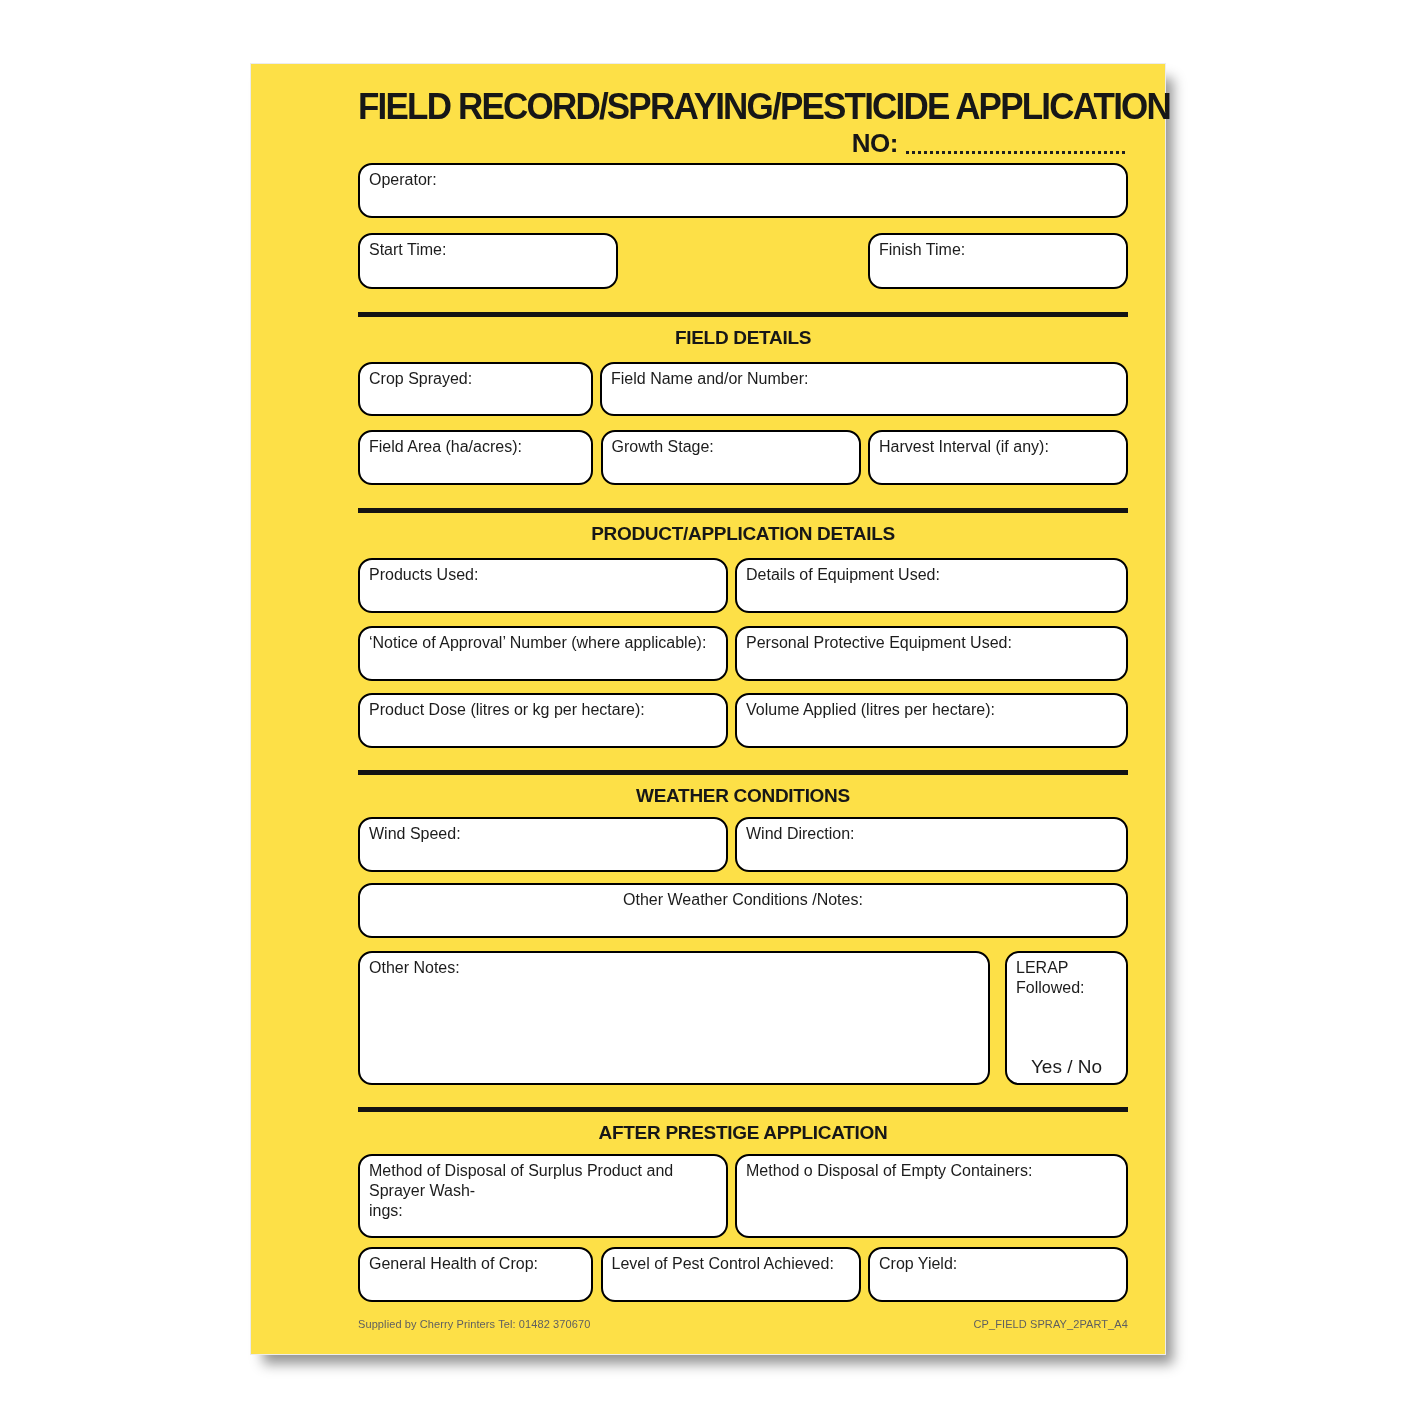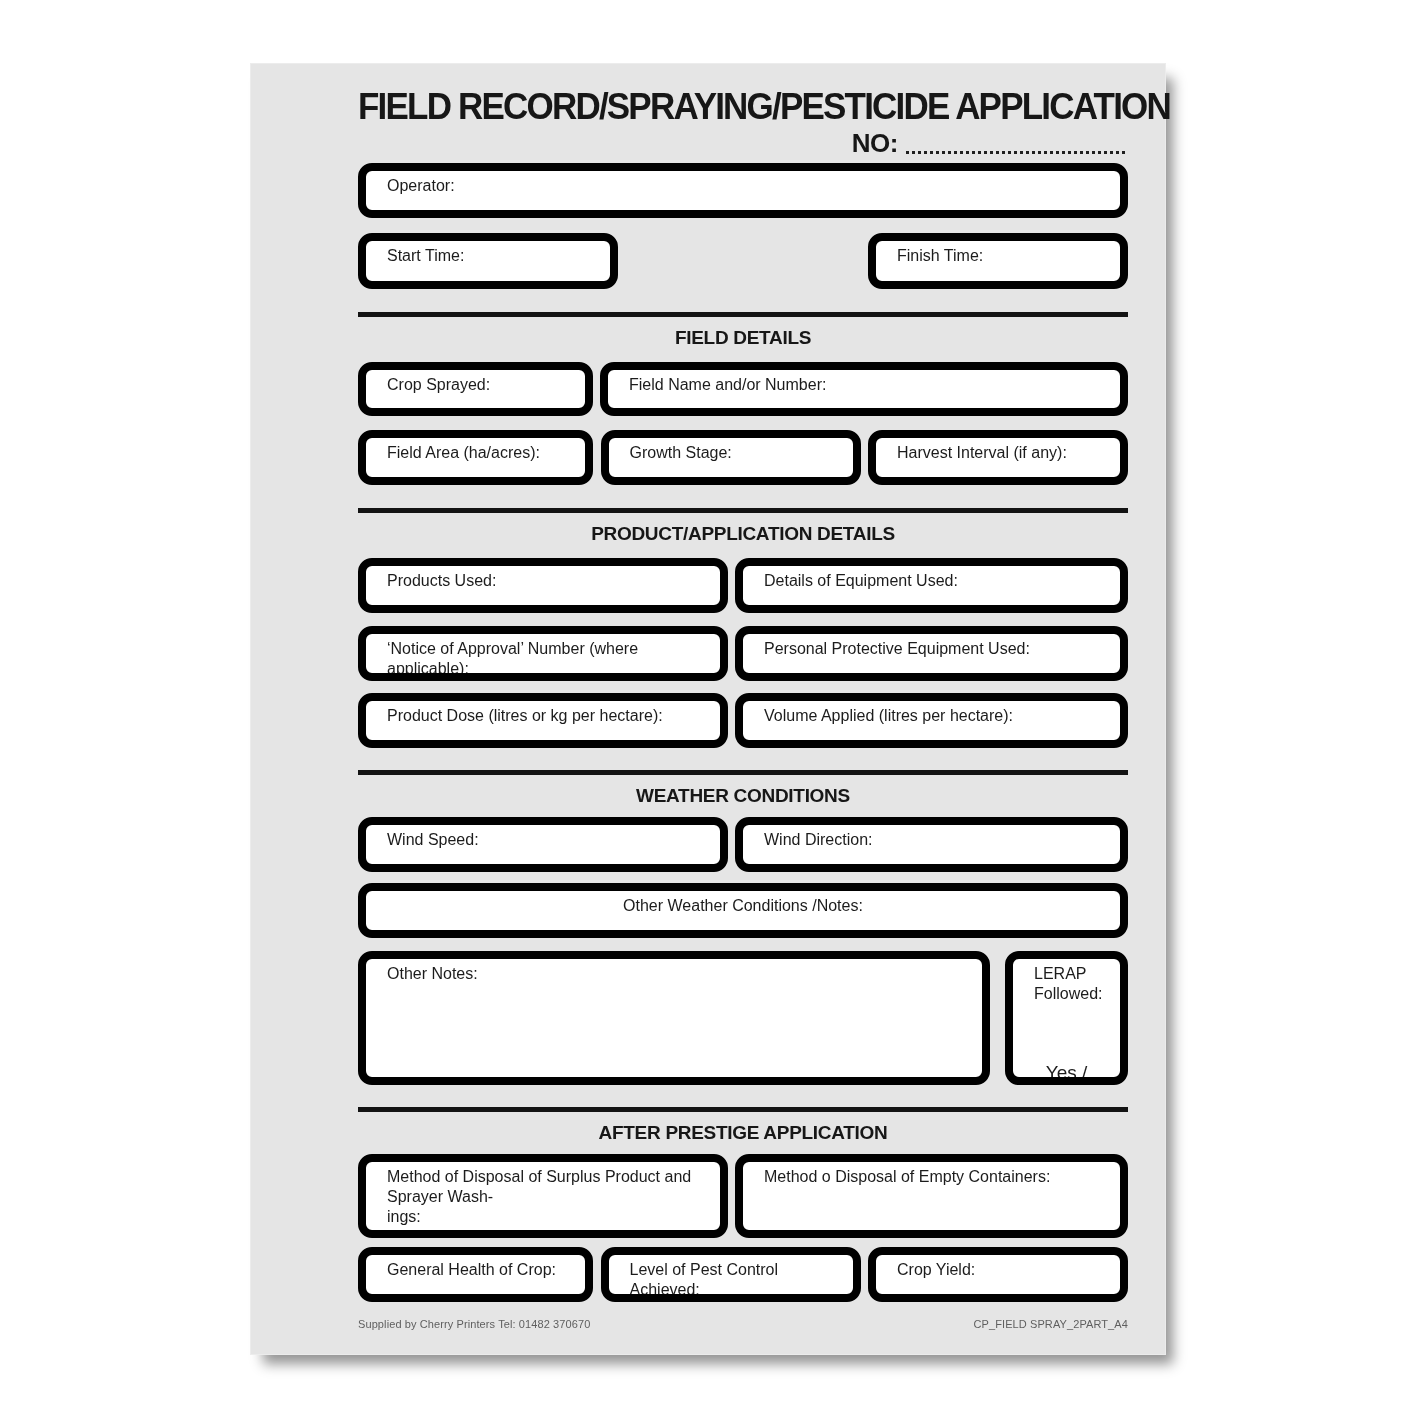--- a/index.html
+++ b/index.html
@@ -1,39 +1,39 @@
 <!DOCTYPE html>
 <html><head>
 <meta charset="utf-8">
 <style>
   html,body{margin:0;padding:0;background:#fff;width:1417px;height:1417px;overflow:hidden;}
   *{box-sizing:border-box;}
   body{font-family:"Liberation Sans", sans-serif;color:#1c1c1c;}
 
   .paper{
     position:absolute;left:250px;top:63px;width:916px;height:1292px;
-    background:#e5e5e5;border:1px solid #ececec;
+    background:#fde047;border:1px solid #ececec;
     box-shadow:10px 12px 12px -3px rgba(0,0,0,0.42);
   }
   .content{position:absolute;left:107px;top:0;width:770px;}
 
   .form-title{
     margin-top:24px;text-align:center;font-size:35px;font-weight:bold;
     letter-spacing:-1.8px;line-height:1;white-space:nowrap;color:#171717;
     transform:scaleY(1.05);
   }
   .no-row{margin-top:5px;display:flex;justify-content:flex-end;align-items:flex-end;height:28px;}
   .no-label{font-size:26px;font-weight:bold;letter-spacing:-0.5px;line-height:1;color:#171717;}
   .no-line{width:222px;height:3px;margin-left:8px;margin-bottom:2px;
     background:repeating-linear-gradient(90deg,#1f1f1f 0 3px,transparent 3px 6px);}
 
   .row{display:flex;justify-content:space-between;}
   .box{
-    border:8px solid #000000;border-radius:14px;background:#fff;
-    padding:5px 21px;overflow:hidden;
+    border:2px solid #000000;border-radius:14px;background:#fff;
+    padding:5px 9px;overflow:hidden;
   }
   .lbl{font-size:16px;line-height:1.25;color:#1c1c1c;display:block;}
   .prewrap{white-space:pre-line;}
 
   .full{width:770px;}
   .w235{width:235px;} .w260{width:260px;} .w528{width:528px;}
   .w370{width:370px;} .w393{width:393px;} .w632{width:632px;} .w123{width:123px;}
   .h54{height:54px;} .h55{height:55px;} .h56{height:56px;} .h84{height:84px;} .h134{height:134px;}
 
   .rule{height:5px;background:#131313;width:770px;}

